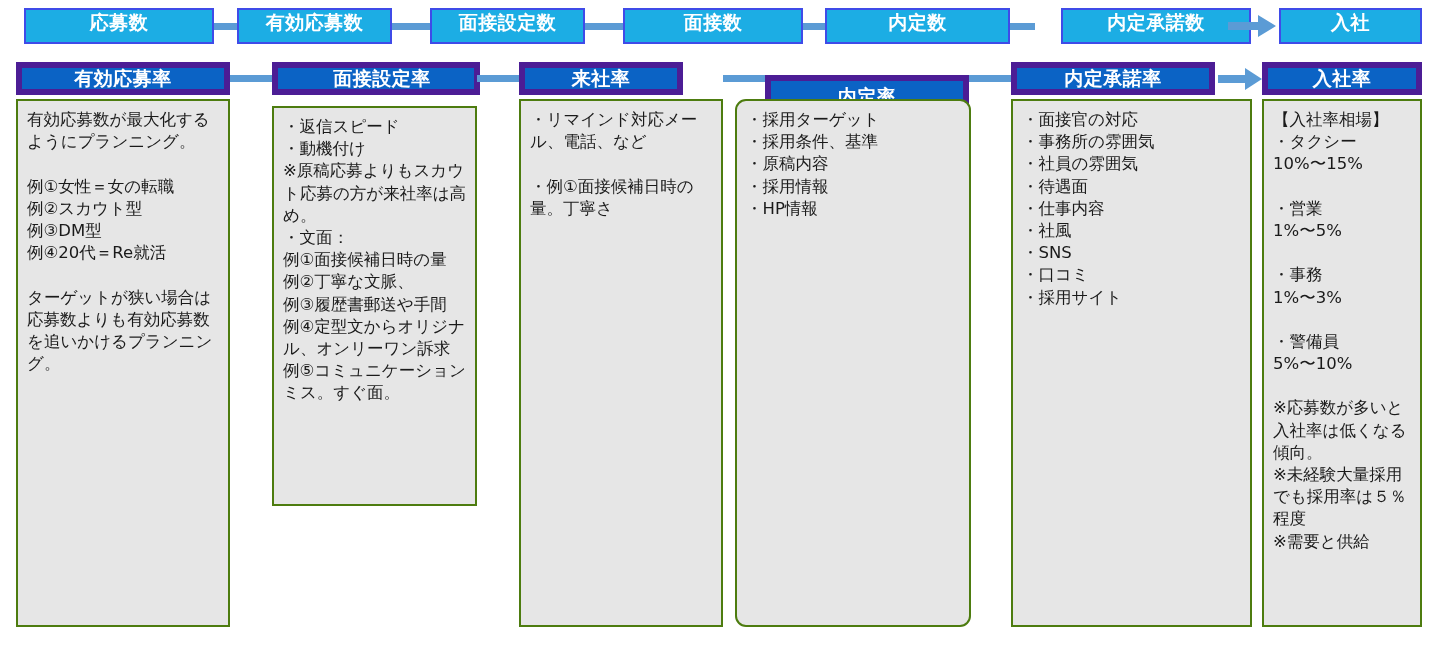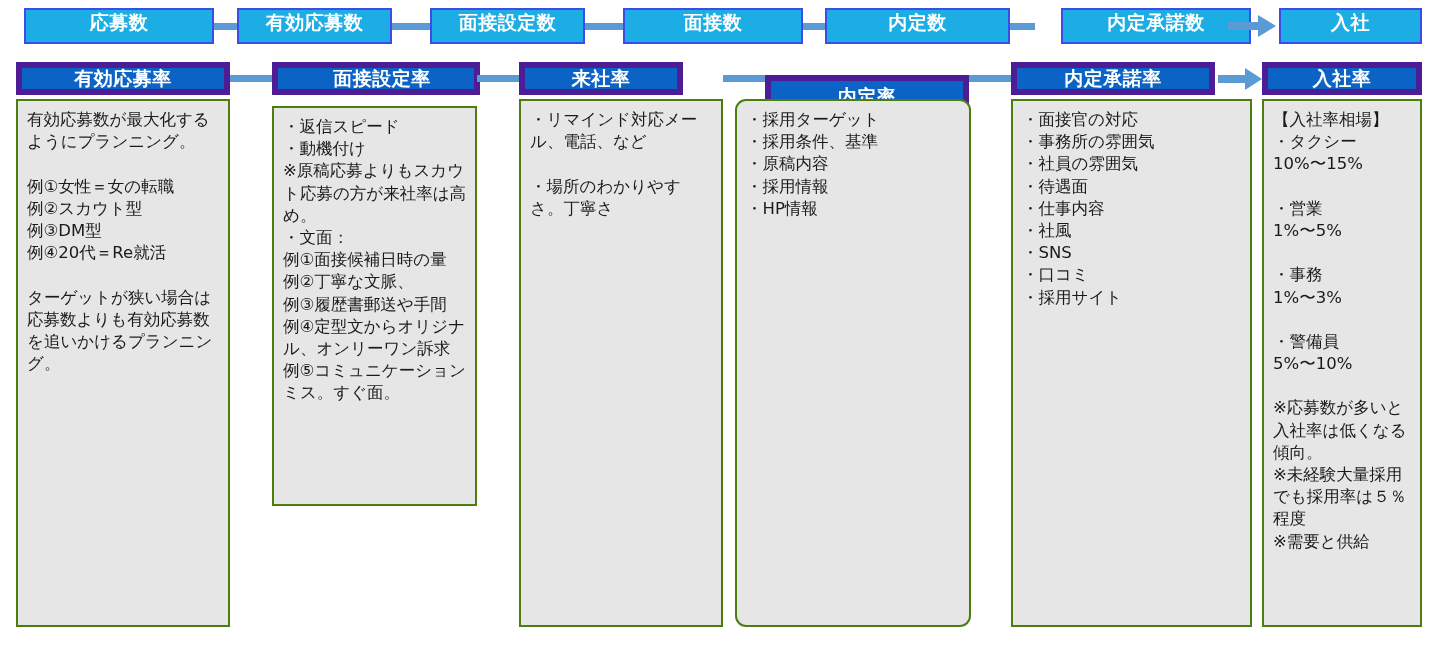--- a/index.html
+++ b/index.html
@@ -174,21 +174,21 @@
 ※原稿応募よりもスカウト応募の方が来社率は高め。
 ・文面：
 例①面接候補日時の量
 例②丁寧な文脈、
 例③履歴書郵送や手間
 例④定型文からオリジナル、オンリーワン訴求
 例⑤コミュニケーションミス。すぐ面。</div>
 
 <div class="content-box" style="left:519px; top:99px; width:204px; height:528px;">・リマインド対応メール、電話、など
 
-・場所のわかりやすさ。丁寧さ</div>
+・例①面接候補日時の量。丁寧さ</div>
 
 <div class="content-box" style="left:735px; top:99px; width:236px; height:528px;border-radius:11px;">・採用ターゲット
 ・採用条件、基準
 ・原稿内容
 ・採用情報
 ・HP情報</div>
 
 <div class="content-box" style="left:1011px; top:99px; width:241px; height:528px;">・面接官の対応
 ・事務所の雰囲気
 ・社員の雰囲気

